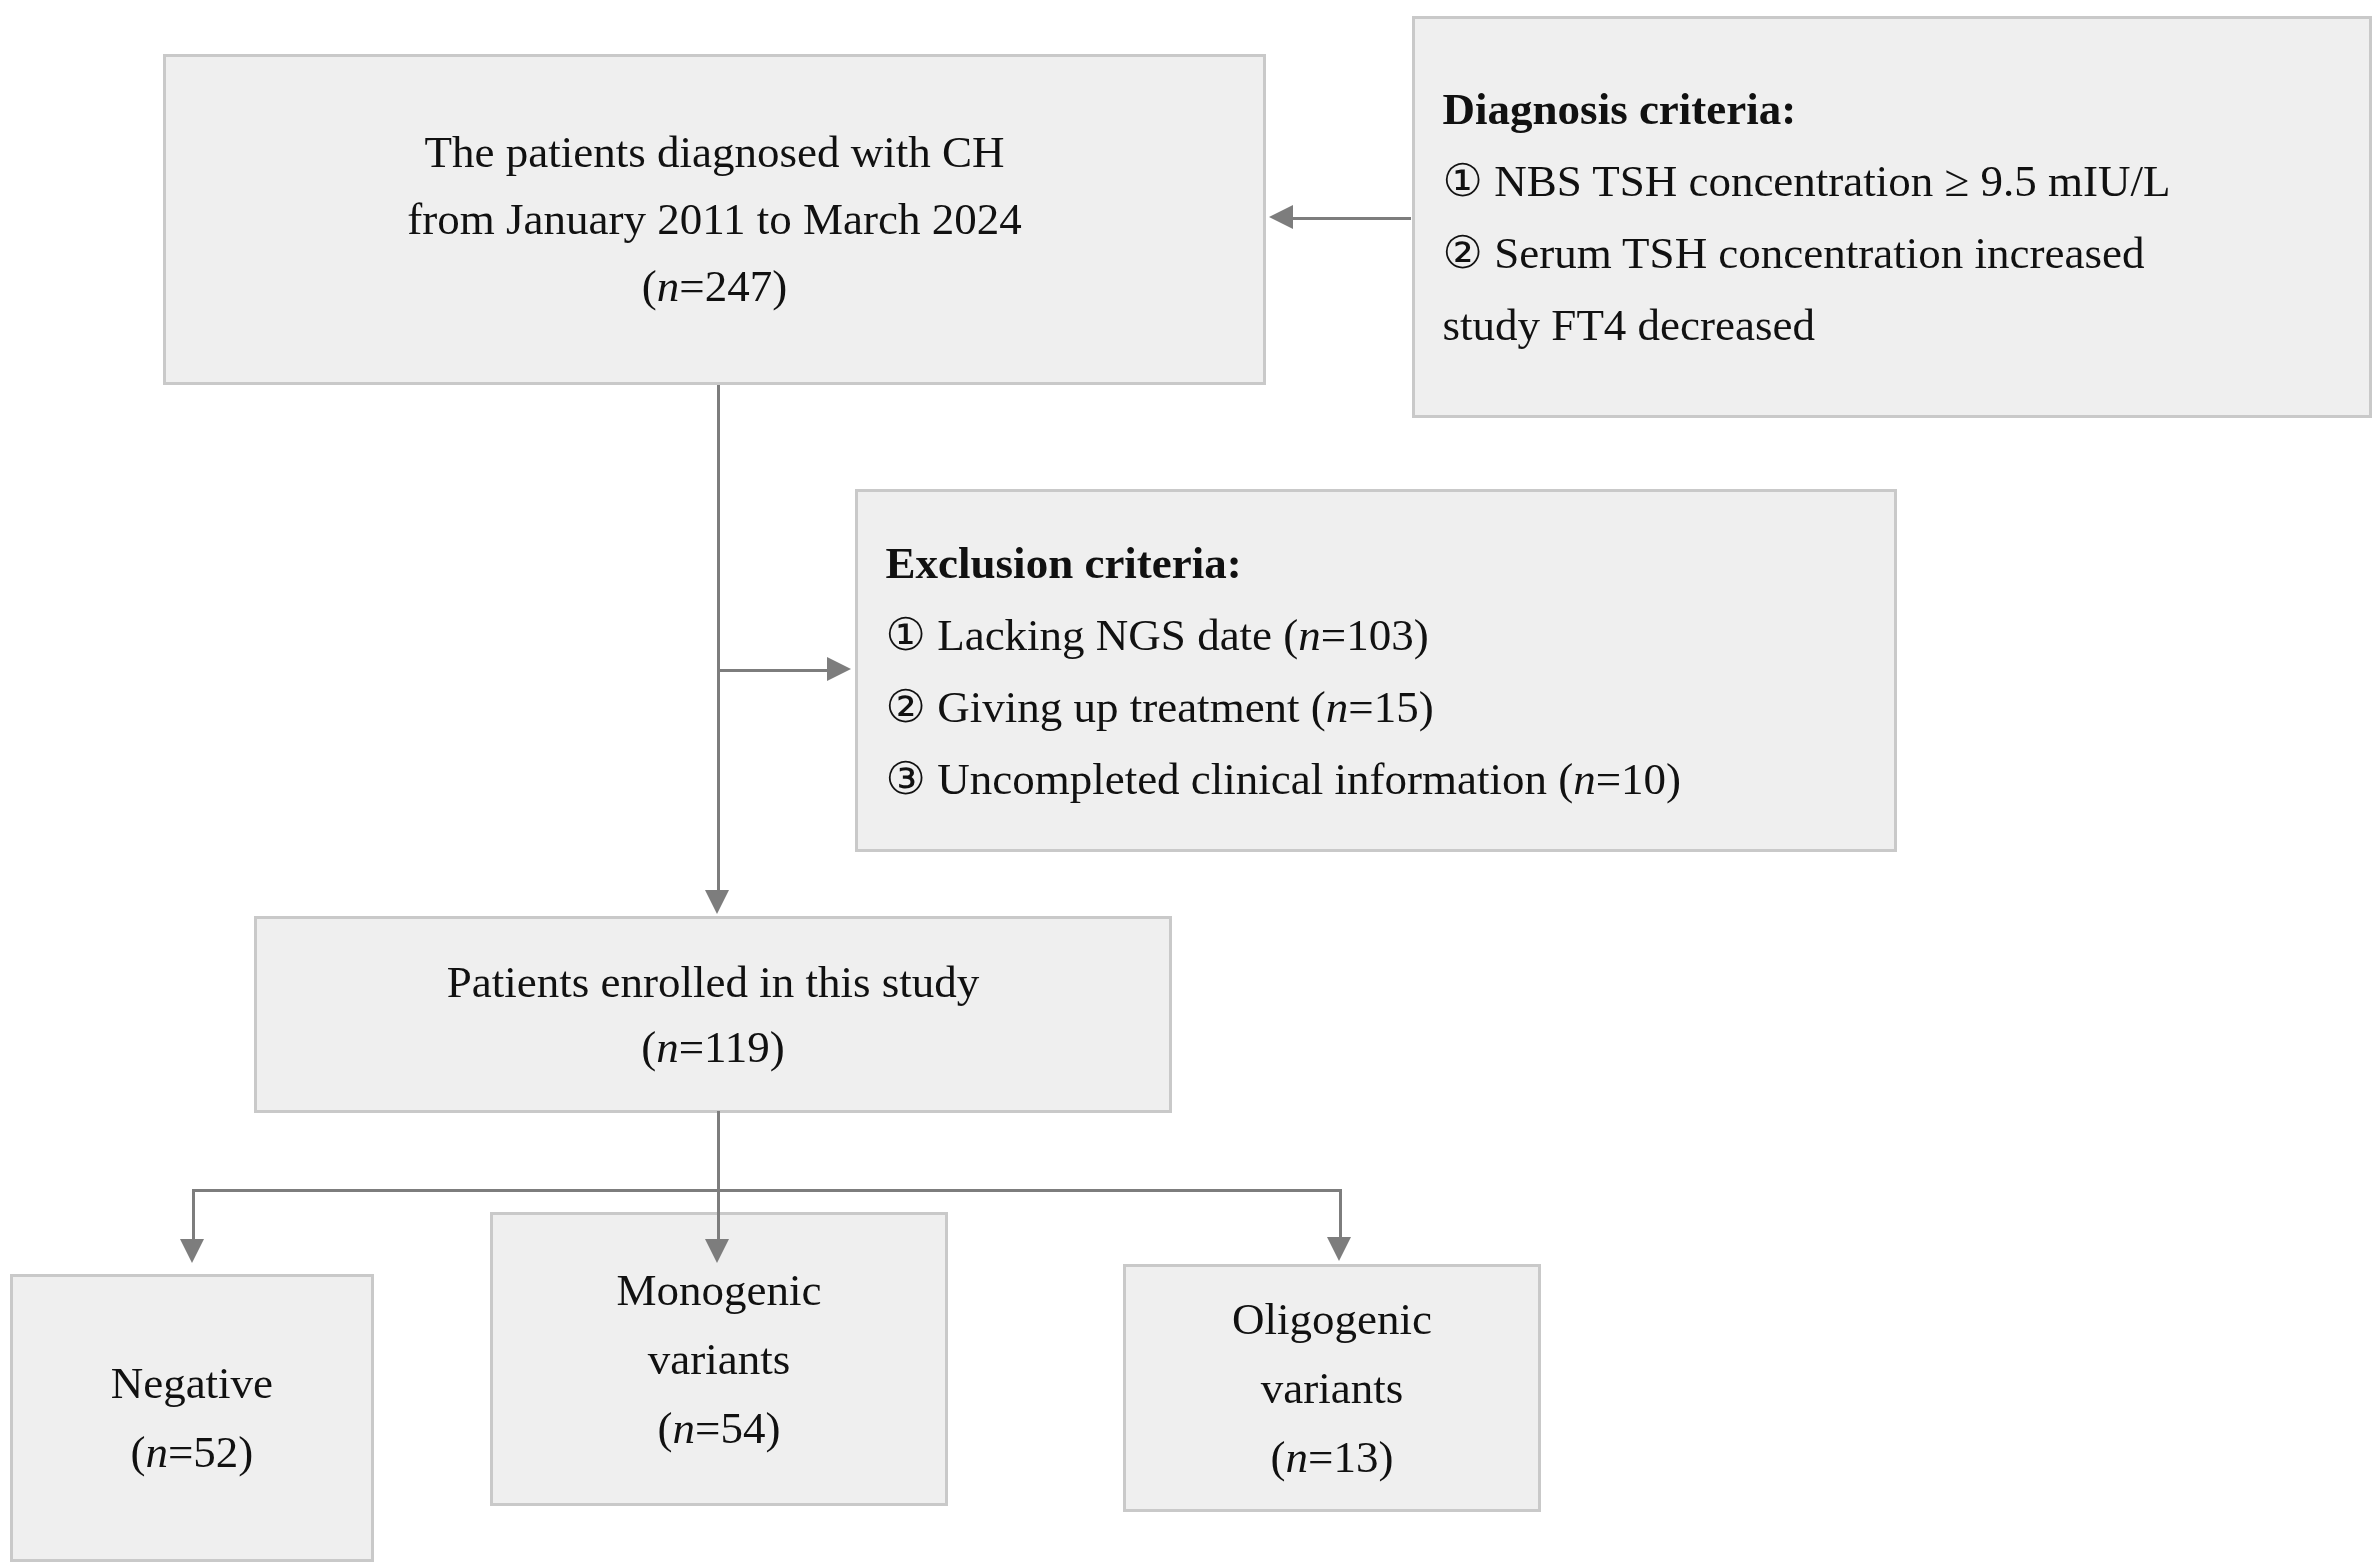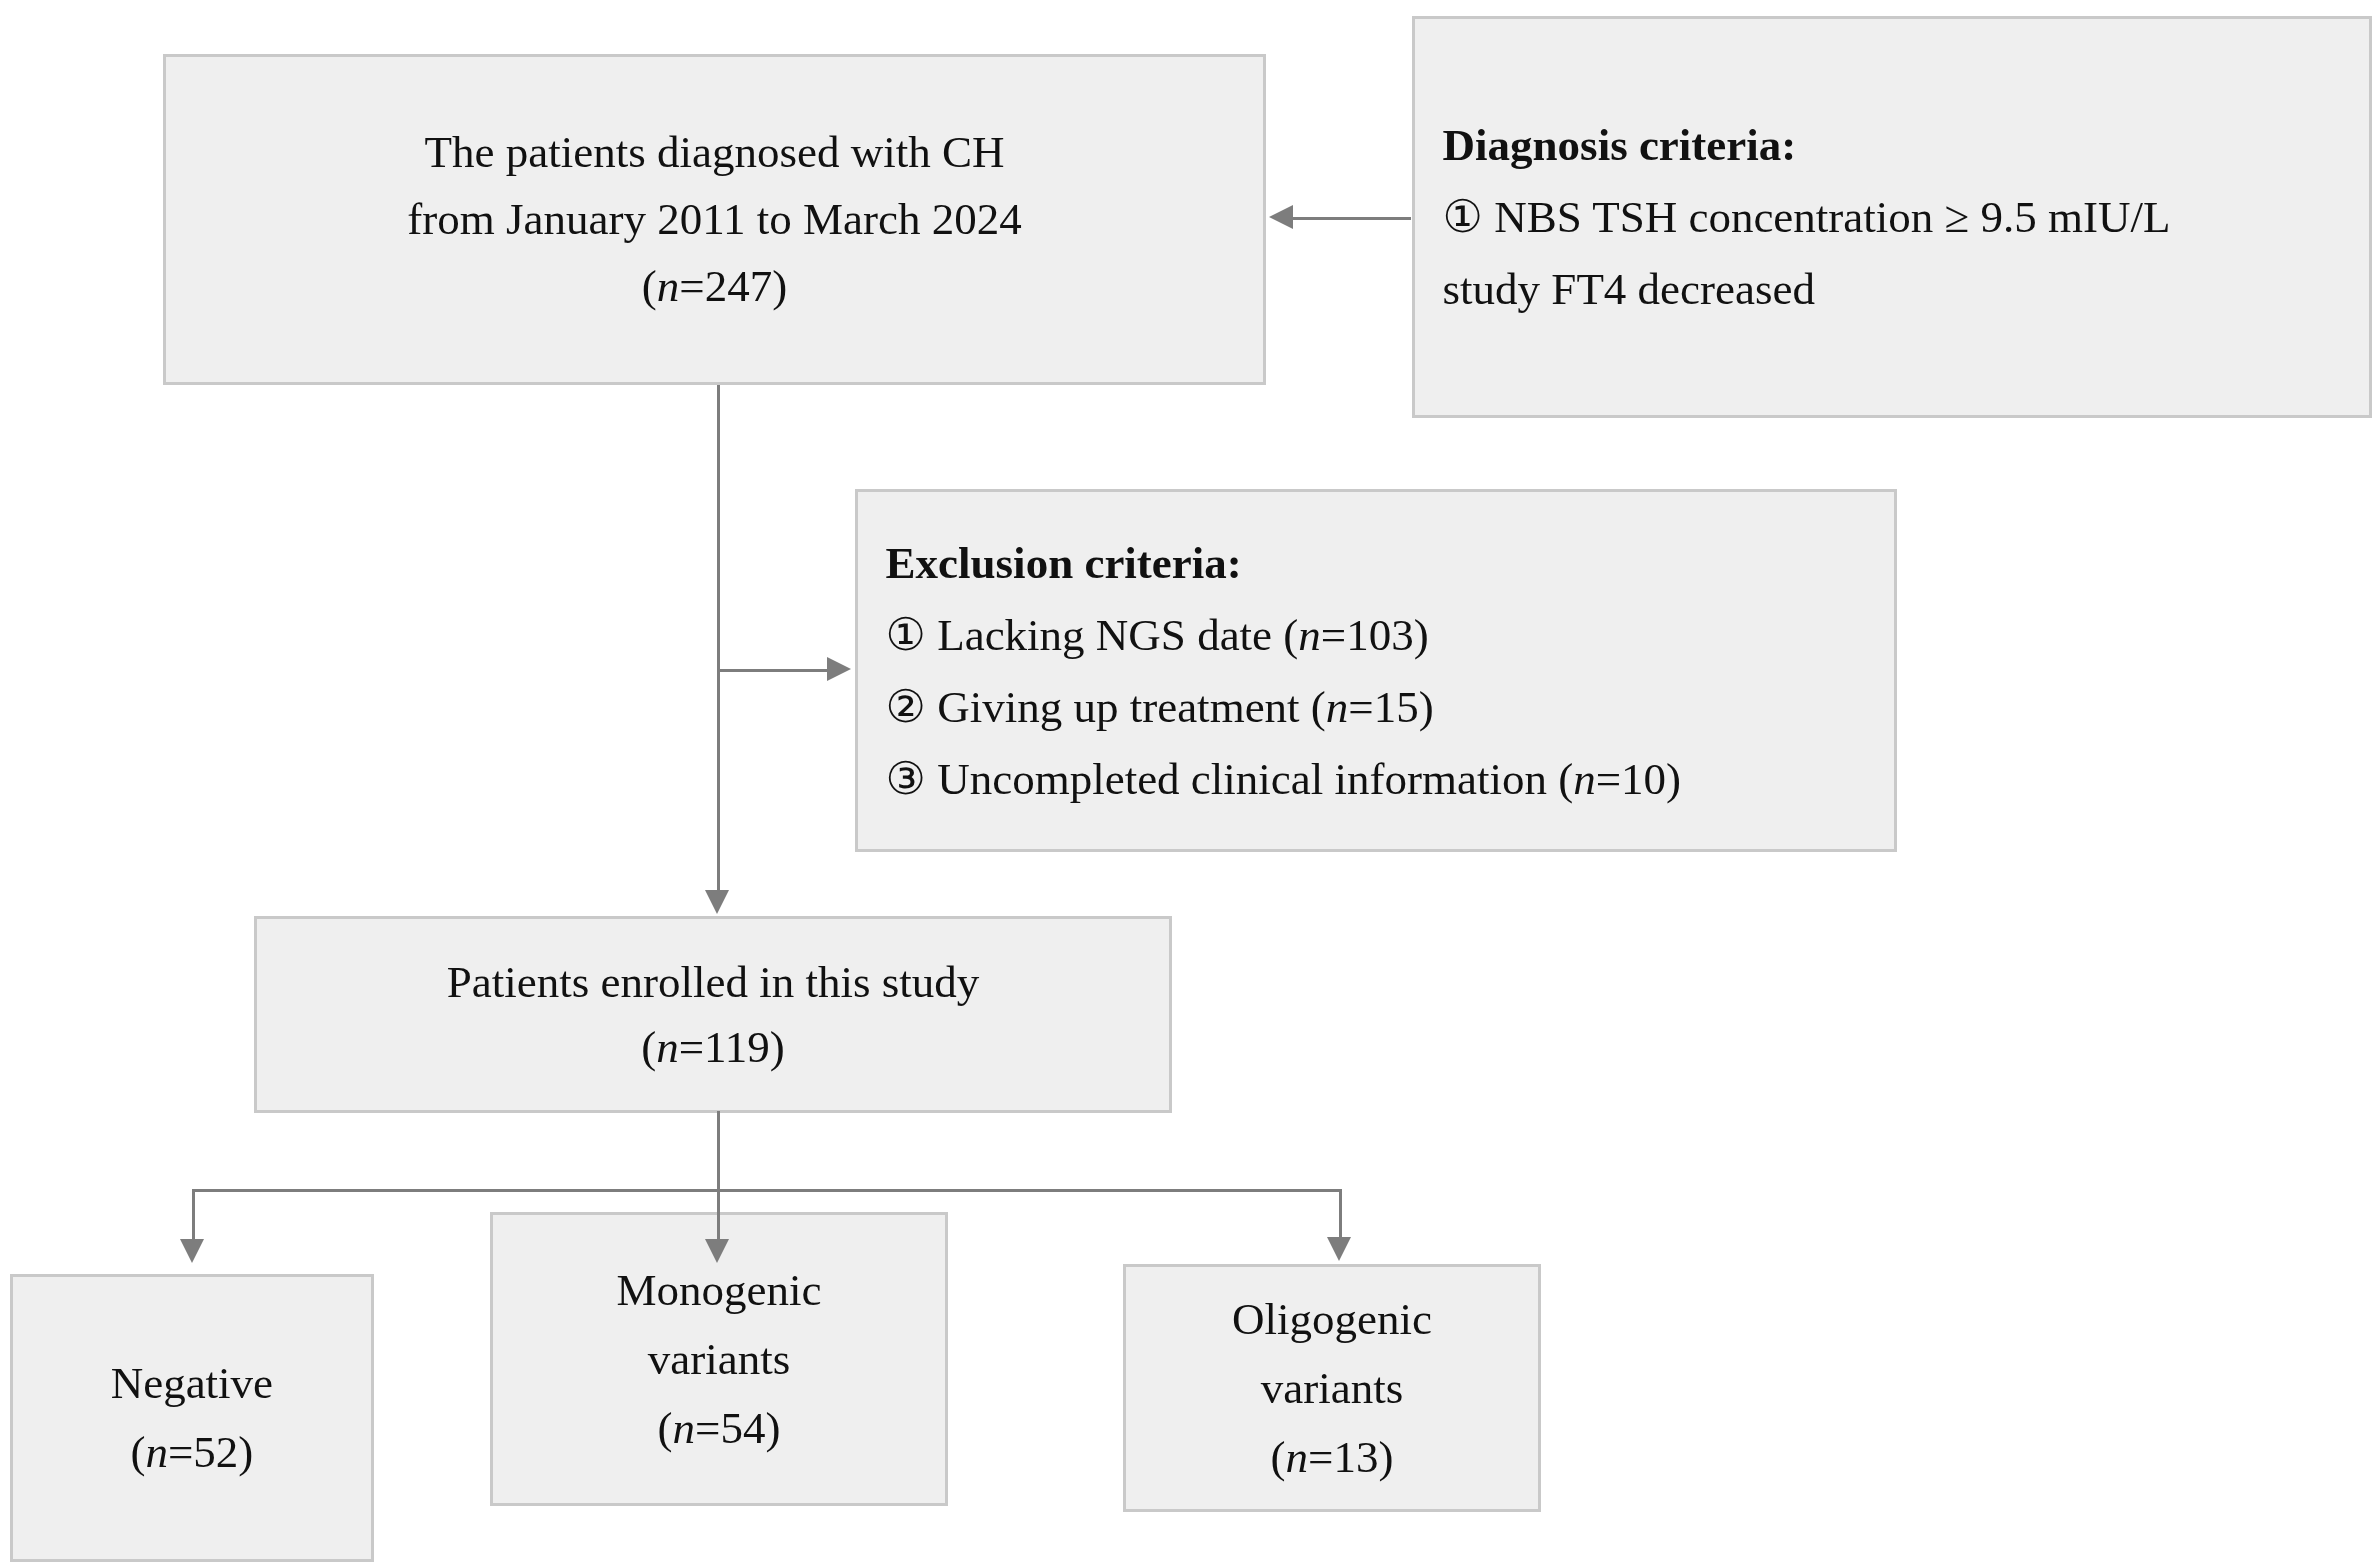--- a/index.html
+++ b/index.html
@@ -64,20 +64,21 @@
 
   <div class="box center big" style="left:163px; top:54px; width:1103px; height:331px;">
     <div class="line">The patients diagnosed with CH</div>
     <div class="line">from January 2011 to March 2024</div>
     <div class="line"><span>(</span><span class="it">n</span><span>=247)</span></div>
   </div>
 
   <div class="box leftalign crit" style="left:1412px; top:15.8px; width:960px; height:402px;">
     <div class="line bold">Diagnosis criteria:</div>
     <div class="line">① NBS TSH concentration ≥ 9.5 mIU/L</div>
+    <div class="line">② Serum TSH concentration increased</div>
     <div class="line">study FT4 decreased</div>
   </div>
 
   <div class="box leftalign crit" style="left:855px; top:489px; width:1042px; height:363px;">
     <div class="line bold">Exclusion criteria:</div>
     <div class="line"><span>①</span><span> Lacking NGS date (</span><span class="it">n</span><span>=103)</span></div>
     <div class="line"><span>②</span><span> Giving up treatment (</span><span class="it">n</span><span>=15)</span></div>
     <div class="line"><span>③</span><span> Uncompleted clinical information (</span><span class="it">n</span><span>=10)</span></div>
   </div>
 

